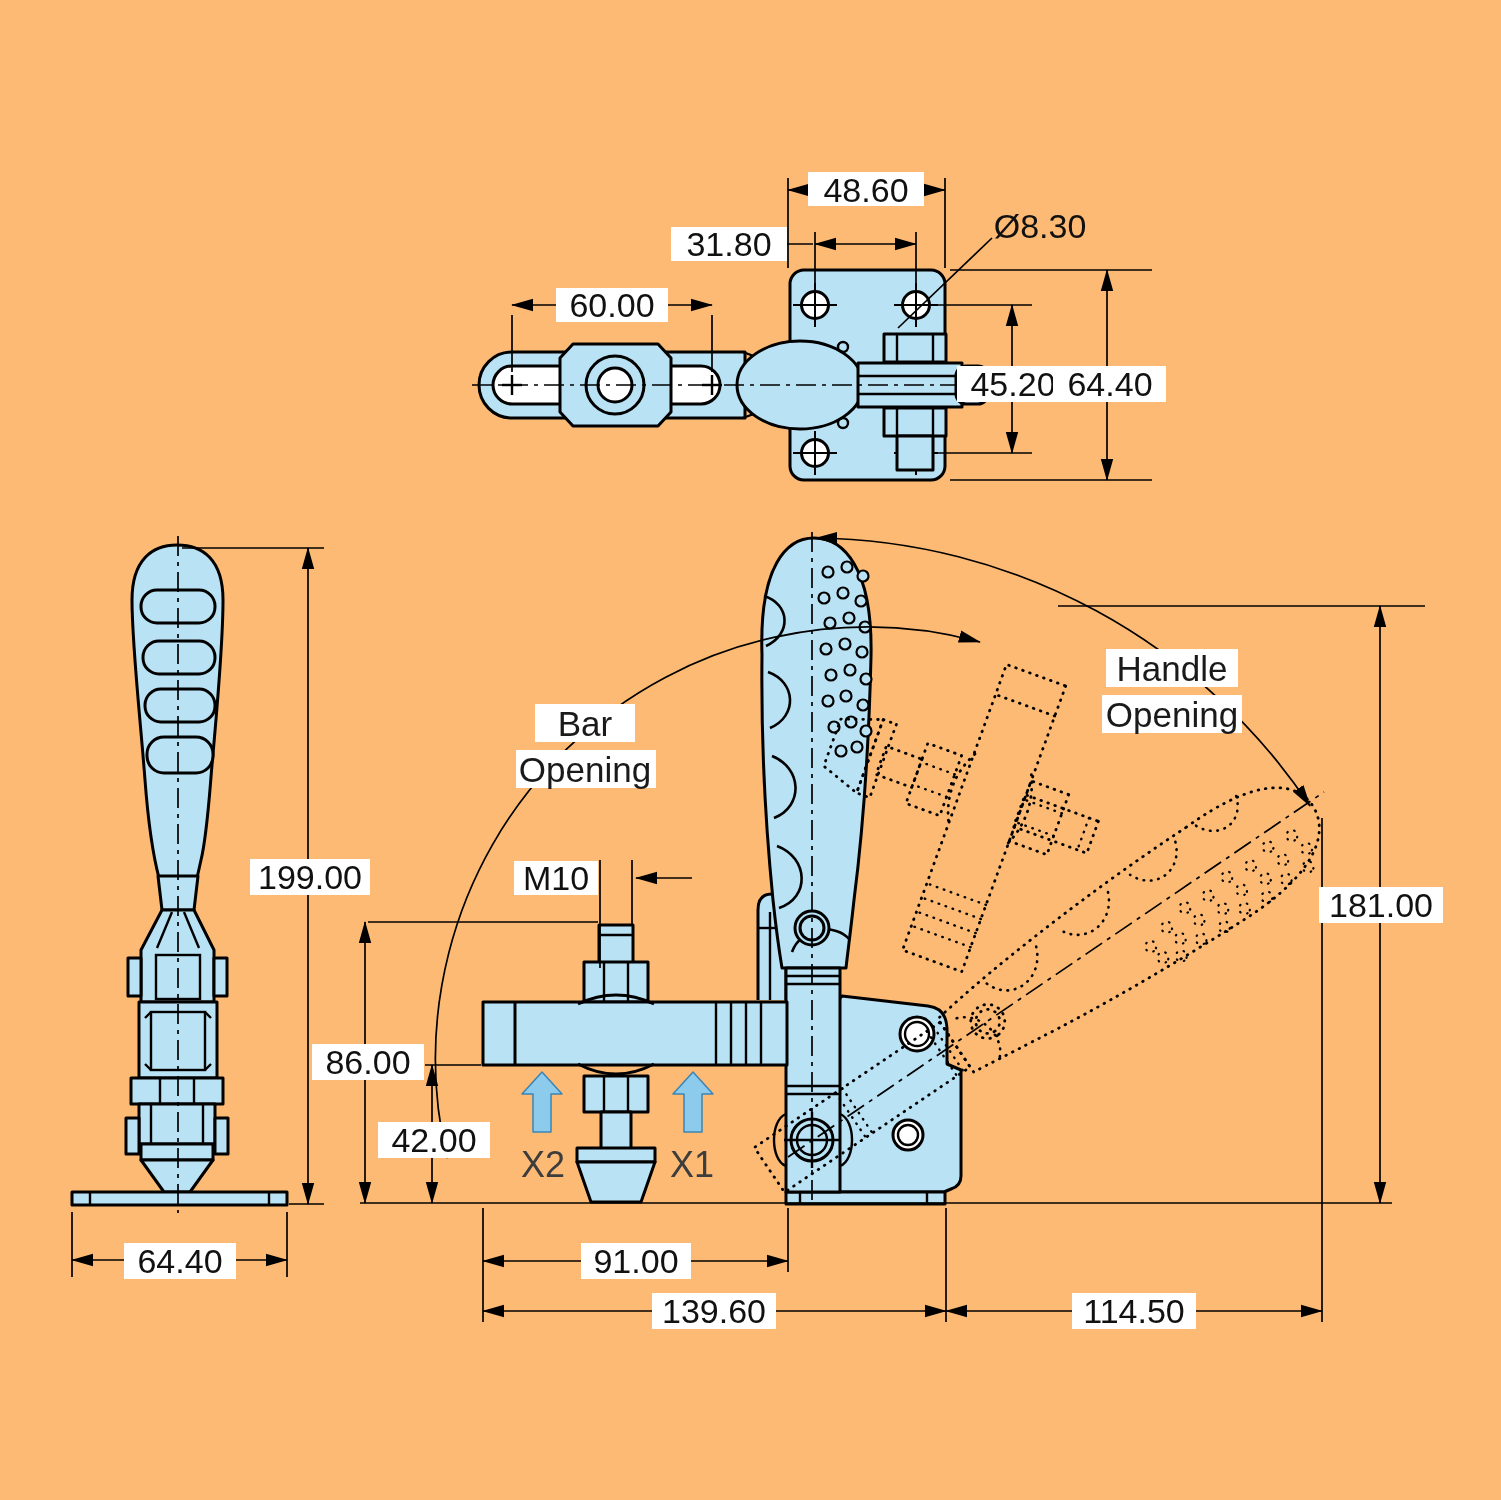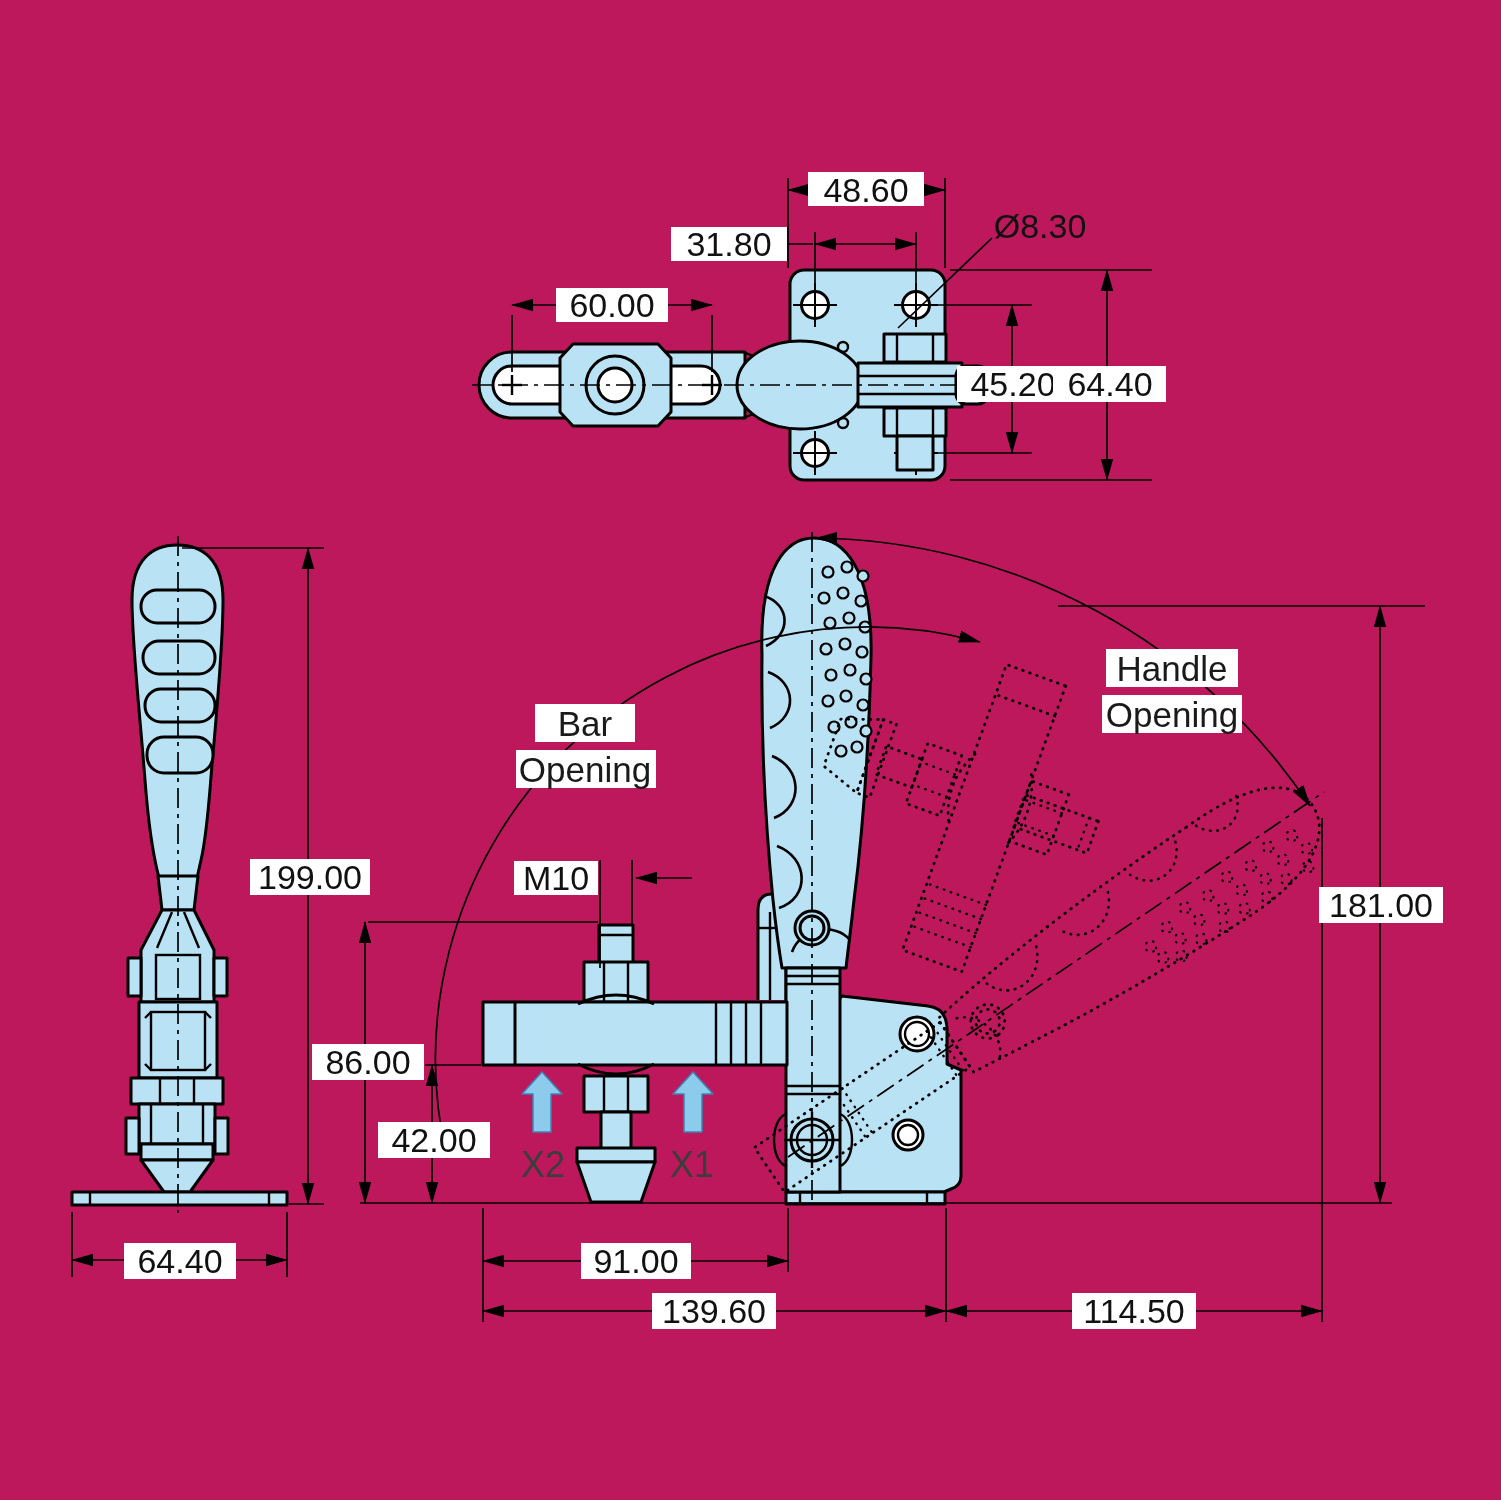--- a/index.html
+++ b/index.html
@@ -1,16 +1,16 @@
 <!DOCTYPE html>
 <html><head>
 <meta charset="utf-8">
 <style>
   html,body{margin:0;padding:0;background:#fff;}
-  #stage{width:1501px;height:1500px;background:#be185d;position:relative;overflow:hidden;}
+  #stage{width:1501px;height:1500px;background:#fdba74;position:relative;overflow:hidden;}
   svg{display:block;}
   .dim-t{font:34px "Liberation Sans", sans-serif; fill:#111; text-anchor:middle; dominant-baseline:central;}
   .lbl-t{font:35px "Liberation Sans", sans-serif; fill:#1a1a1a; text-anchor:middle; dominant-baseline:central;}
   .x-t{font:36px "Liberation Sans", sans-serif; fill:#3d3d3d; text-anchor:middle; dominant-baseline:central;}
   .part-solid{fill:#B9E2F4;stroke:#000;stroke-width:3;stroke-linejoin:round;}
   .part-ghost{fill:none;stroke:#000;stroke-width:2.8;stroke-dasharray:0.6 6.8;stroke-linecap:round;stroke-linejoin:round;}
   .outl{fill:#B9E2F4;stroke:#000;stroke-width:3;stroke-linejoin:round;}
   .whitefill{fill:#fff;stroke:#000;stroke-width:3;}
   .det{fill:none;stroke:#000;stroke-width:2.4;}
   .dim{stroke:#000;stroke-width:1.7;fill:none;}

